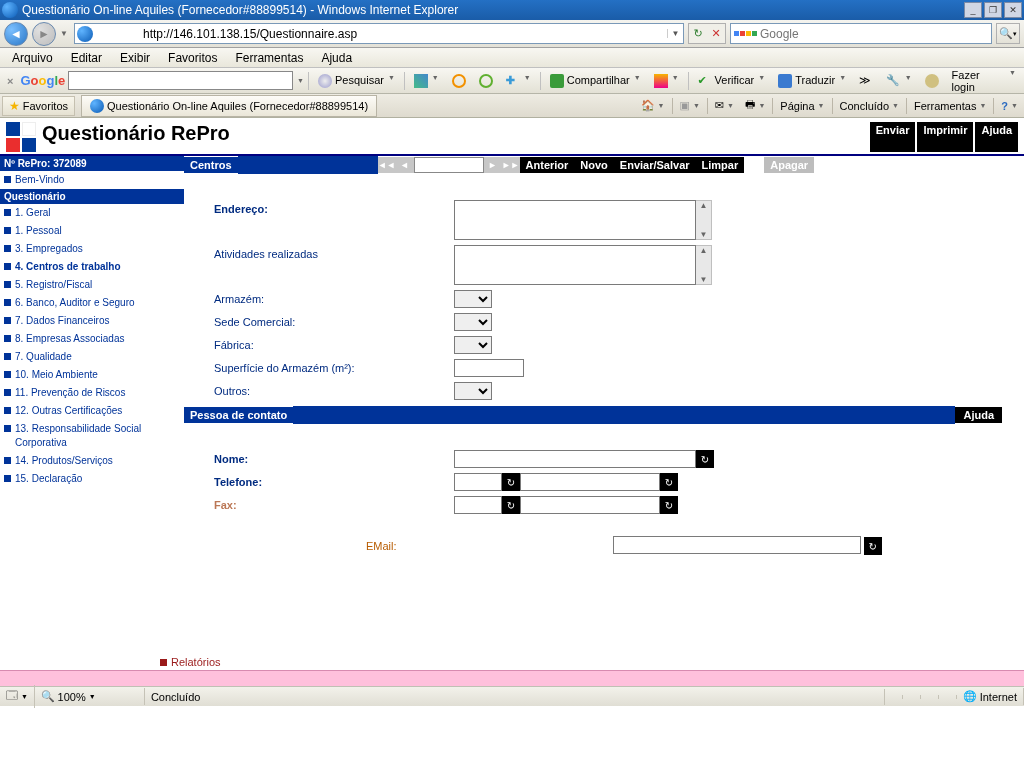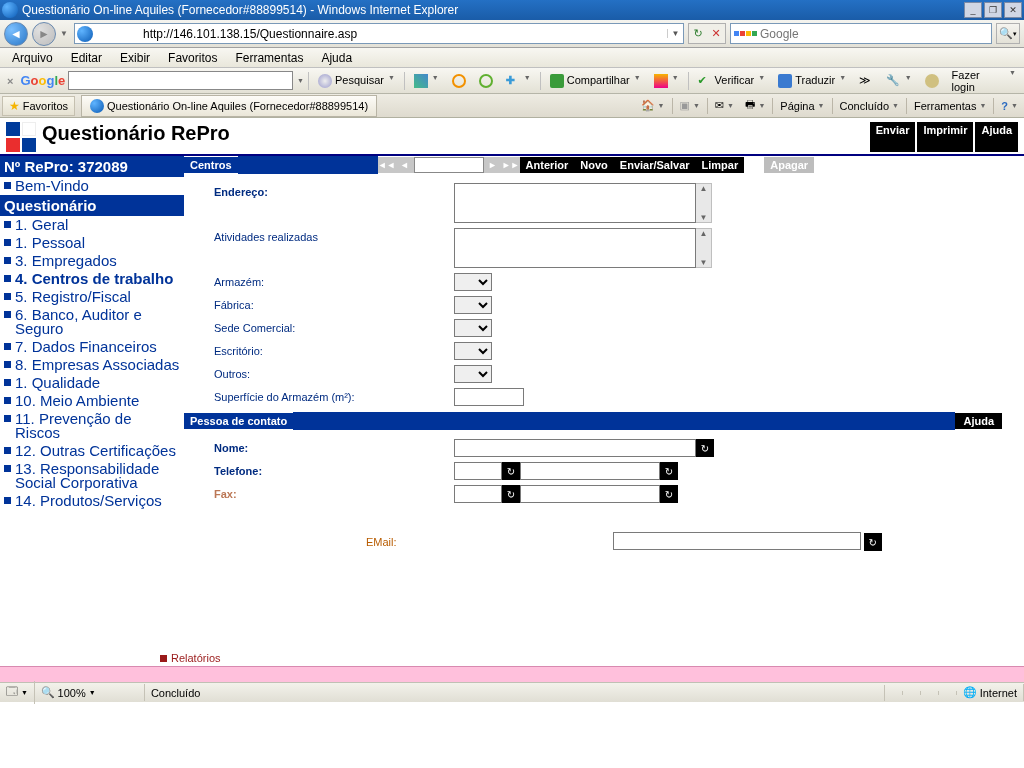--- a/index.html
+++ b/index.html
@@ -65,36 +65,36 @@
 .app { position:relative; background:#fff; }
 .app-header { display:flex; padding:4px 6px 2px; border-bottom:2px solid #000080; }
 .app-header .logo { width:30px; height:30px; display:grid; grid-template-columns:1fr 1fr; grid-template-rows:1fr 1fr; gap:2px; margin-right:6px; }
 .app-header .logo i:nth-child(1){background:#003b9b;}.app-header .logo i:nth-child(2){background:#fff;border:1px solid #eee;}
 .app-header .logo i:nth-child(3){background:#ea2e2e;}.app-header .logo i:nth-child(4){background:#003b9b;}
 .app-header h1 { font-size:20px; font-weight:bold; flex:1; }
 .app-header .actions { display:flex; gap:2px; }
 .app-header .actions span { background:#000; color:#fff; padding:2px 6px; font-size:11px; font-weight:bold; }
 
 .app-body { display:flex; }
-.sidebar { width:184px; font-size:15px; }
+.sidebar { width:184px; font-size:10px; }
 .sidebar .hdr { background:#003399; color:#fff; font-weight:bold; padding:2px 4px; }
 .sidebar .item { display:flex; align-items:flex-start; gap:4px; padding:2px 4px; color:#003399; border-bottom:0; line-height:14px; }
 .sidebar .item .sq { width:7px; height:7px; background:#003399; margin-top:3px; flex-shrink:0; }
 .sidebar .item.active { font-weight:bold; }
 
 .main { flex:1; padding-right:22px; }
 .sectionbar { display:flex; align-items:center; height:18px; }
 .sectionbar .title { background:#003399; color:#fff; font-weight:bold; padding:2px 6px; }
 .sectionbar .arrow { width:18px; height:16px; background:#c7c7c7; color:#fff; display:flex; align-items:center; justify-content:center; font-size:9px; }
 .sectionbar .pagebox { width:70px; height:16px; border:1px solid #888; background:#fff; }
 .sectionbar .act { background:#000; color:#fff; padding:2px 6px; font-weight:bold; font-size:11px; }
 .sectionbar .act.disabled { background:#bdbdbd; }
 .fillrow { background:#003399; height:18px; flex:1; }
 
-.form { padding:4px 0 0 30px; color:#002b80; font-size:11px; }
+.form { padding:4px 0 0 30px; color:#002b80; font-size:11px;margin-top:17px; }
 .form .row { display:flex; align-items:flex-start; margin:5px 0; }
 .form .row label { width:240px; font-weight:bold; padding-top:3px; }
 .form .row label.thin { font-weight:normal; }
 .form textarea { width:242px; height:40px; border:1px solid #7a7a7a; resize:none; font-family:inherit; font-size:11px; }
 .ta-wrap { display:flex; }
 .ta-scroll { width:16px; background:#e8e8e8; border:1px solid #bfbfbf; border-left:0; display:flex; flex-direction:column; justify-content:space-between; align-items:center; }
 .ta-scroll span { font-size:8px; color:#666; }
 .form select { width:38px; height:18px; border:1px solid #7a7a7a; background:#efefef; }
 .form .short { width:70px; height:18px; border:1px solid #7a7a7a; }
 .form .subhdr { font-weight:bold; color:#002b80; margin:6px 0 2px; }
@@ -339,41 +339,45 @@
       <div class="item">
           <span class="sq"></span>
           <span>7. Dados Financeiros</span>
         </div>
       <div class="item">
           <span class="sq"></span>
           <span>8. Empresas Associadas</span>
         </div>
       <div class="item">
           <span class="sq"></span>
-          <span>1. Qualidade</span>
+          <span>7. Qualidade</span>
         </div>
       <div class="item">
           <span class="sq"></span>
           <span>10. Meio Ambiente</span>
         </div>
       <div class="item">
           <span class="sq"></span>
           <span>11. Prevenção de Riscos</span>
         </div>
       <div class="item">
           <span class="sq"></span>
           <span>12. Outras Certificações</span>
         </div>
       <div class="item">
           <span class="sq"></span>
           <span>13. Responsabilidade Social Corporativa</span>
         </div>
       <div class="item">
           <span class="sq"></span>
           <span>14. Produtos/Serviços</span>
+        </div>
+      <div class="item">
+          <span class="sq"></span>
+          <span>15. Declaração</span>
         </div>
     </div>
 
     <div class="main">
       <div class="sectionbar">
         <span class="title">Centros</span>
         <span class="fillrow" style="flex:0 0 140px;background:#003399;height:18px;"></span>
         <span class="arrow">◄◄</span>
         <span class="arrow">◄</span>
         <input class="pagebox" type="text" style="">
@@ -406,38 +410,34 @@
                 <span>▲</span>
                 <span>▼</span>
               </div>
           </div>
         </div>
         <div class="row">
             <label class="thin">Armazém:</label>
             <select></select>
           </div>
         <div class="row">
+            <label class="thin">Sede Comercial:</label>
+            <select></select>
+          </div>
+        <div class="row">
             <label class="thin">Fábrica:</label>
             <select></select>
           </div>
         <div class="row">
-            <label class="thin">Sede Comercial:</label>
-            <select></select>
-          </div>
-        <div class="row">
-            <label class="thin">Escritório:</label>
-            <select></select>
+            <label class="thin">Superfície do Armazém (m²):</label>
+            <input class="short" type="text" style="">
           </div>
         <div class="row">
             <label class="thin">Outros:</label>
             <select></select>
-          </div>
-        <div class="row">
-            <label class="thin">Superfície do Armazém (m²):</label>
-            <input class="short" type="text" style="">
           </div>
       </div>
 
       <div class="section2">
         <span class="bar">Pessoa de contato</span>
         <span class="fill"></span>
         <span class="help">Ajuda</span>
       </div>
 
       <div class="form contact">

